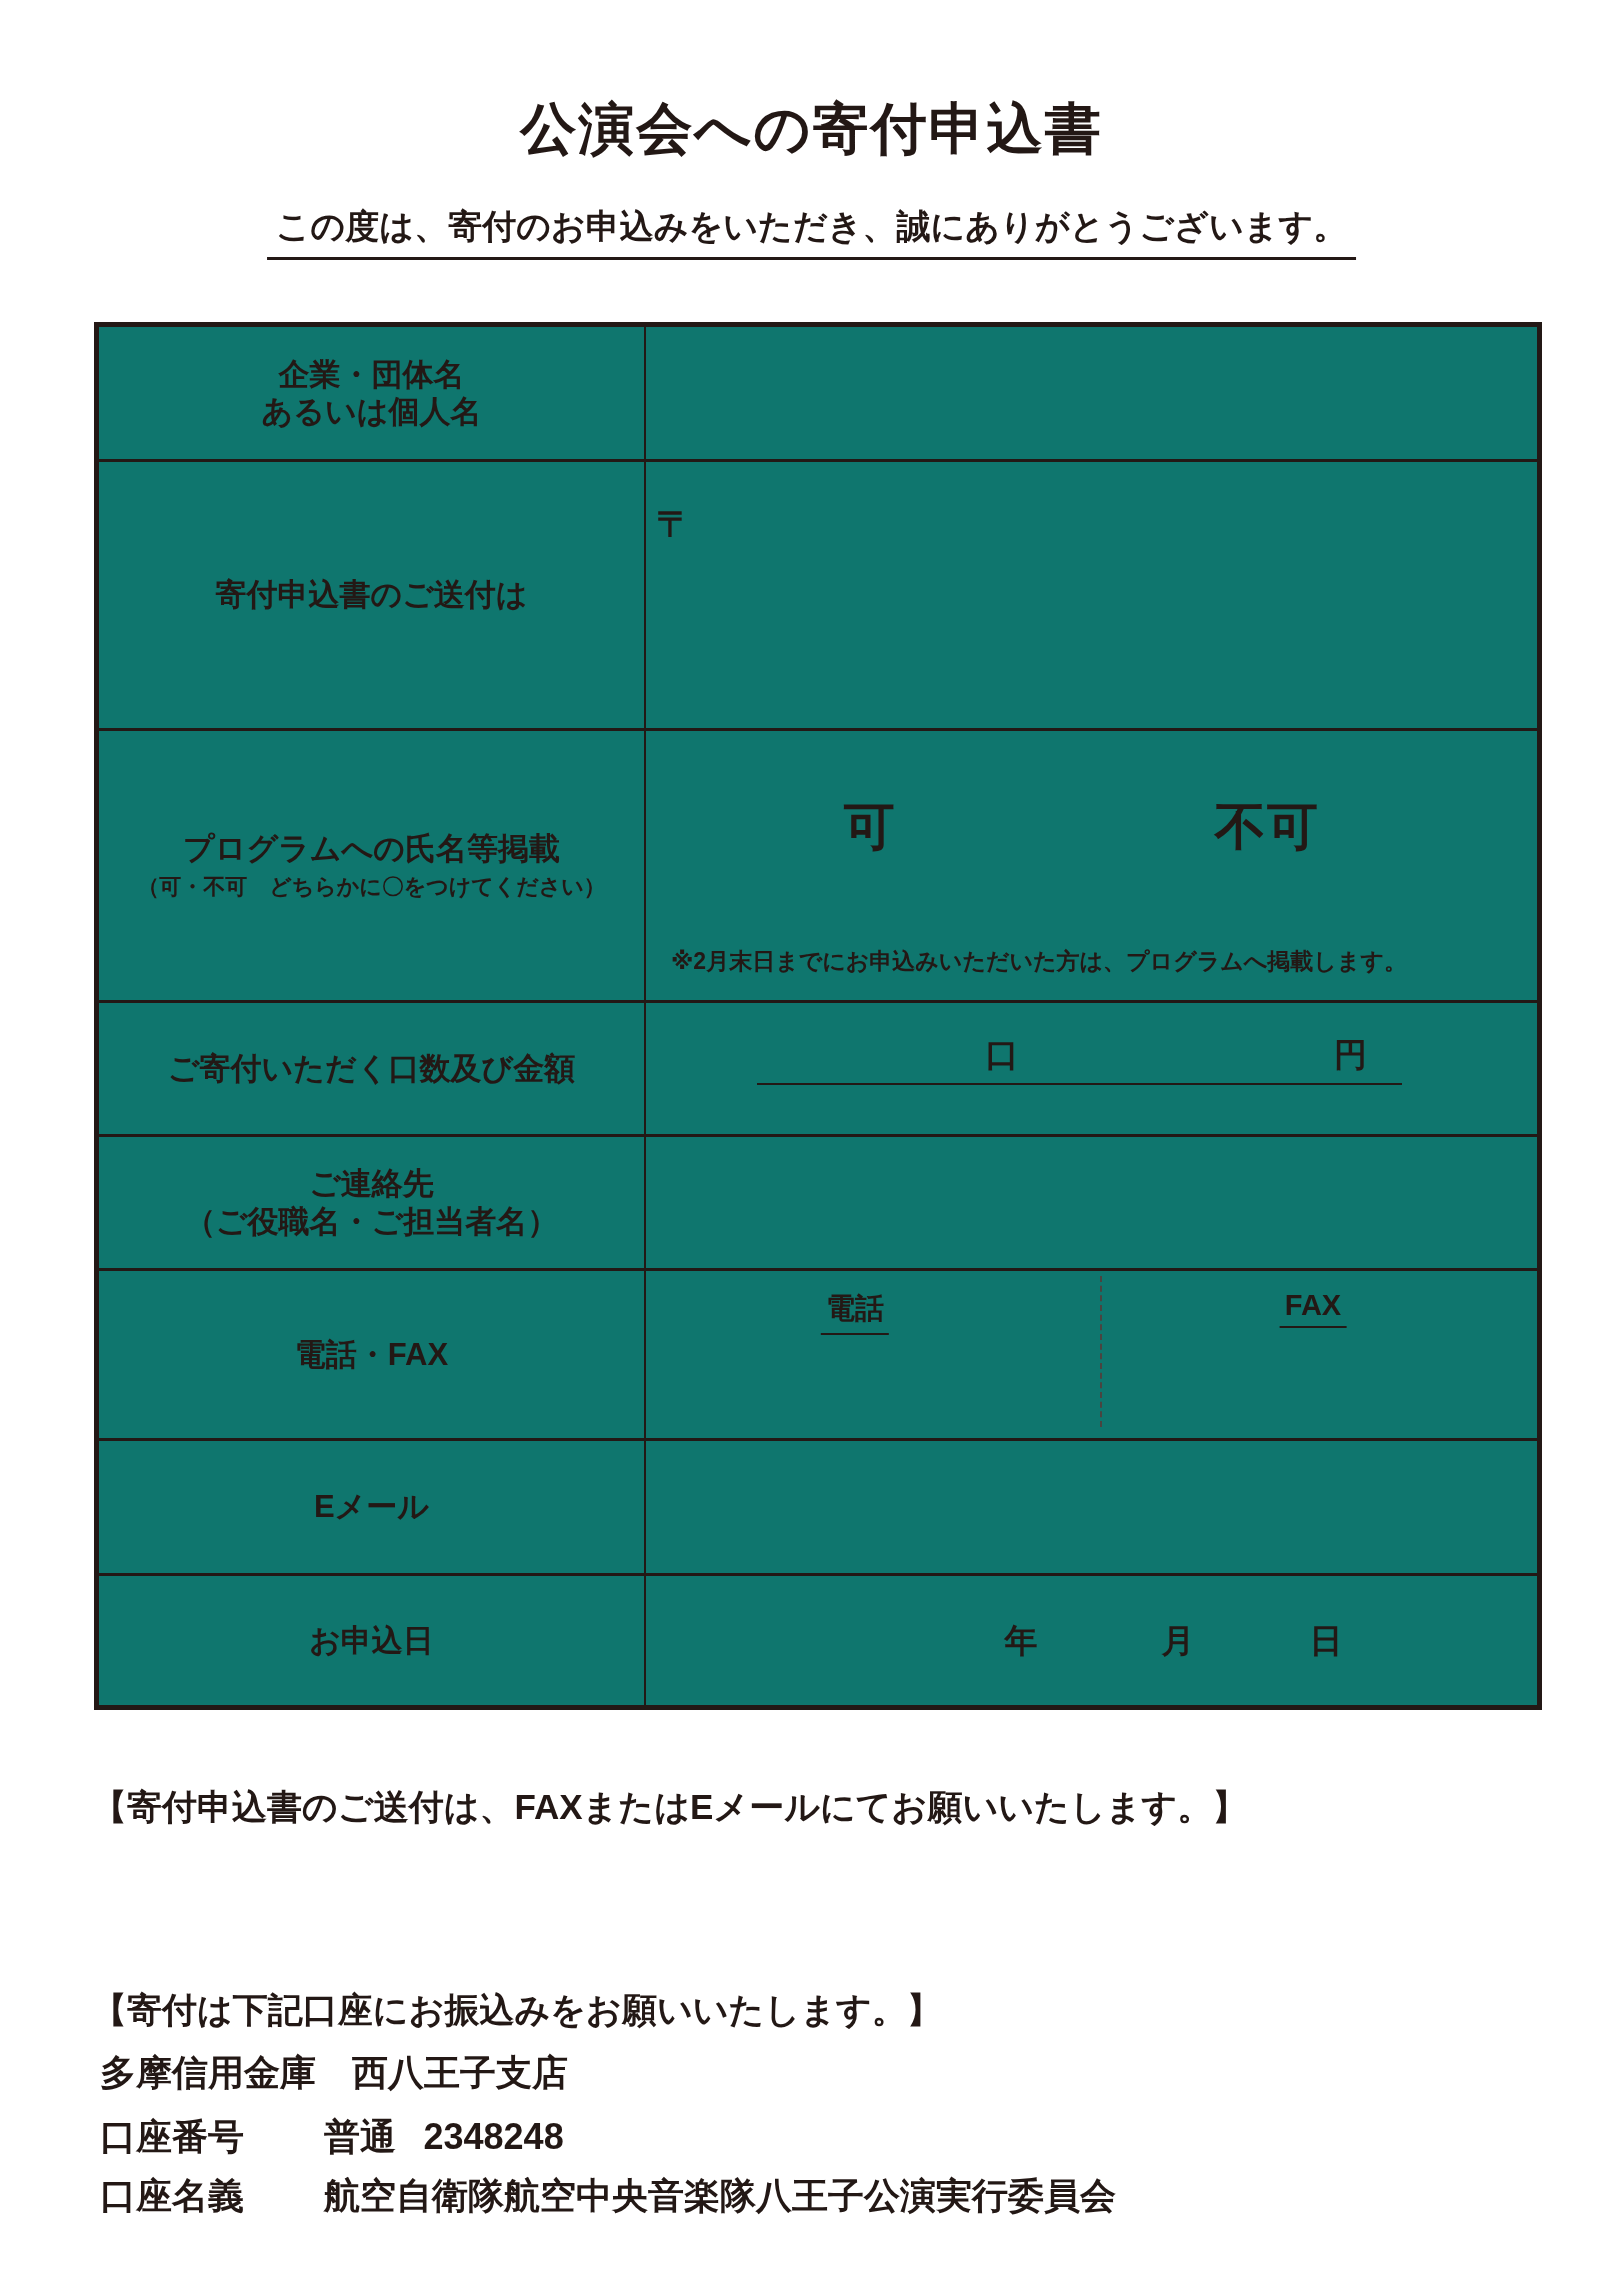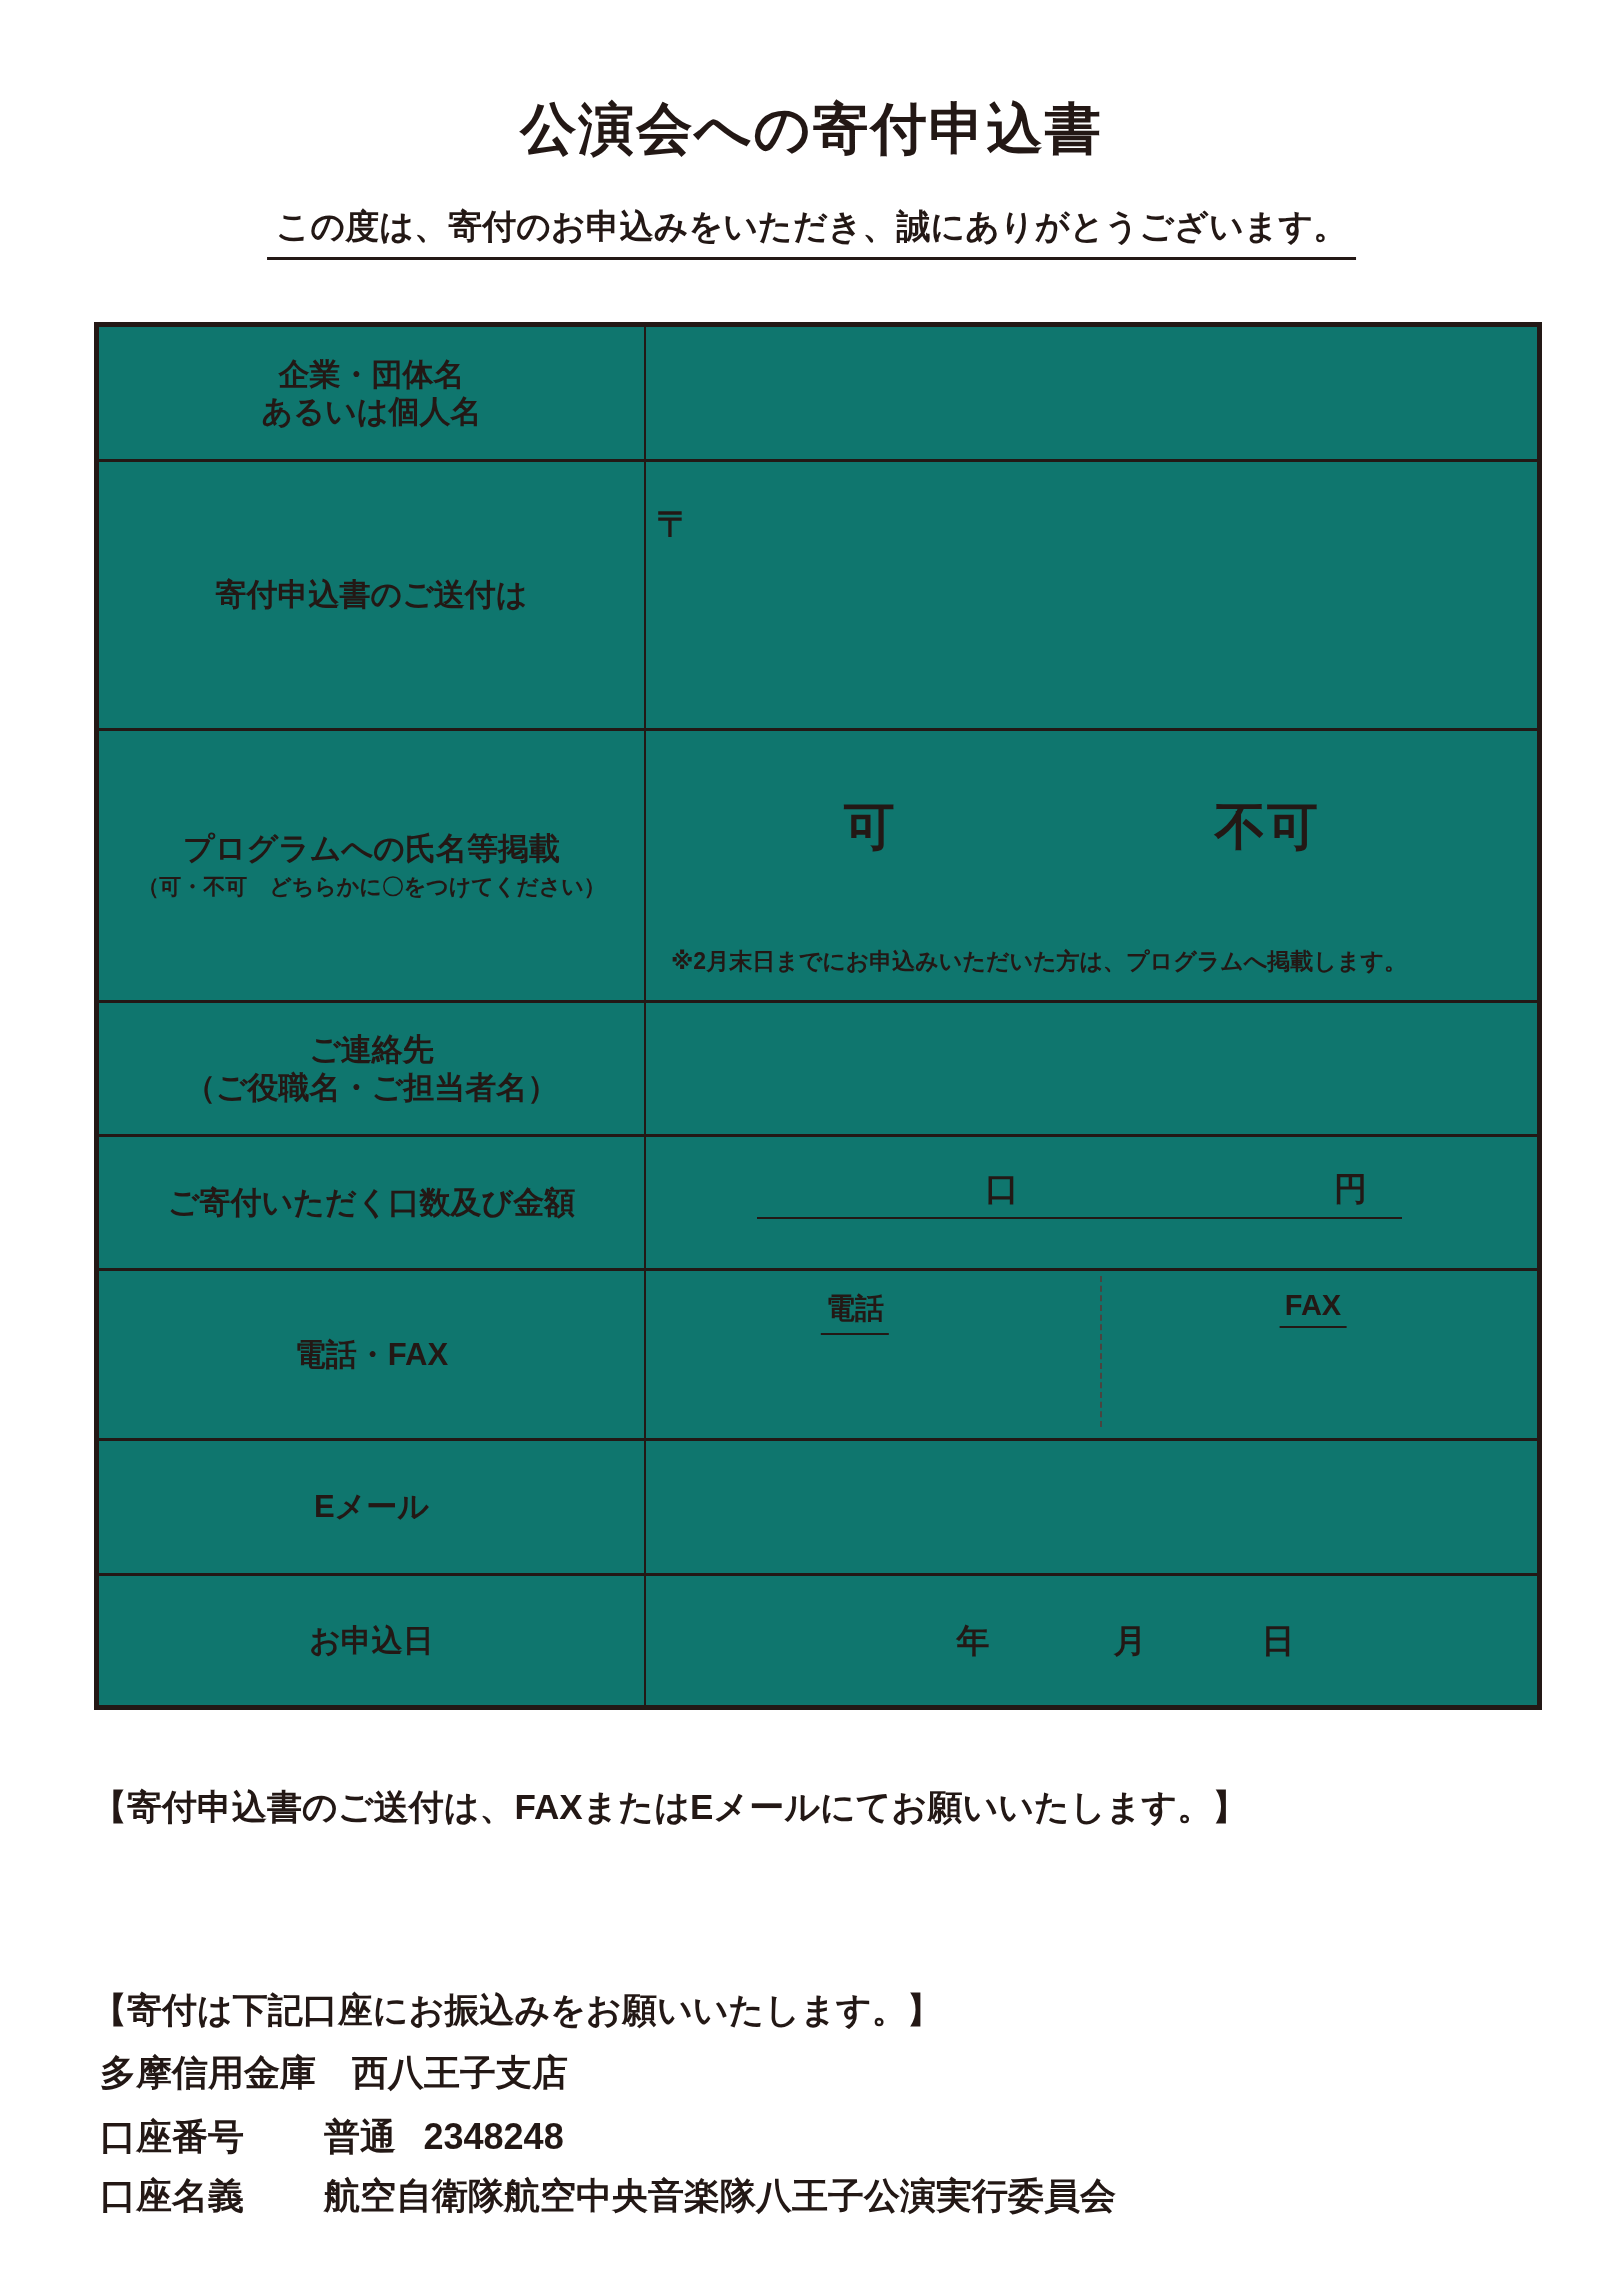--- a/index.html
+++ b/index.html
@@ -36,21 +36,21 @@
   .cell-label .sub { font-size: 22px; margin-top: 6.5px; }
   .cell-value { flex: 1 1 auto; position: relative; }
 
   .r-company { height: 132px; }
   .r-address { height: 269px; }
   .r-program { height: 272px; }
   .r-donation { height: 134px; }
   .r-contact { height: 134px; }
   .r-phone { height: 170px; }
   .r-email { height: 135px; }
-  .r-date { flex: 1 1 auto; }
+  .r-date { flex: 1 1 auto; gap: 48px; }
 
   .postal-mark { position: absolute; left: 10.5px; top: 39px; font-size: 35px; }
 
   .opt { position: absolute; top: 62px; transform: translateX(-50%); font-size: 51px; letter-spacing: 1.3px; }
   .opt-yes { left: 224px; }
   .opt-no { left: 621px; }
   .program-notes { position: absolute; left: 25px; bottom: 22px; font-size: 23px; line-height: 1.5; white-space: nowrap; }
 
   .amount-line {
     position: absolute; left: 111px; top: 34px; width: 645px; height: 48px;
@@ -120,38 +120,38 @@
       </div>
       <div class="cell-value">
         <span class="opt opt-yes">可</span>
         <span class="opt opt-no">不可</span>
         <div class="program-notes">
           <div>※2月末日までにお申込みいただいた方は、プログラムへ掲載します。</div>
         </div>
       </div>
     </div>
 
-    <div class="trow r-contact">
-      <div class="cell-label">
-        <span>ご連絡先</span>
-        <span>（ご役職名・ご担当者名）</span>
-      </div>
-      <div class="cell-value"></div>
-    </div>
-
     <div class="trow r-donation">
       <div class="cell-label">
         <span>ご寄付いただく口数及び金額</span>
       </div>
       <div class="cell-value">
         <div class="amount-line">
           <span class="unit unit-count">口</span>
           <span class="unit unit-yen">円</span>
         </div>
       </div>
+    </div>
+
+    <div class="trow r-contact">
+      <div class="cell-label">
+        <span>ご連絡先</span>
+        <span>（ご役職名・ご担当者名）</span>
+      </div>
+      <div class="cell-value"></div>
     </div>
 
     <div class="trow r-phone">
       <div class="cell-label">
         <span>電話・FAX</span>
       </div>
       <div class="cell-value">
         <span class="tel-fax-header tel-header">電話</span>
         <span class="tel-fax-header fax-header">FAX</span>
         <div class="tel-fax-divider"></div>

